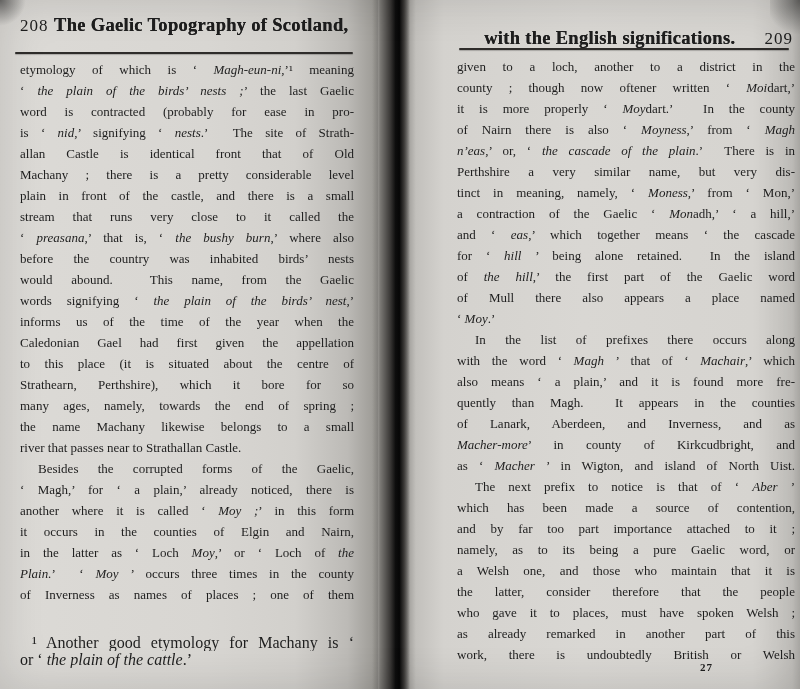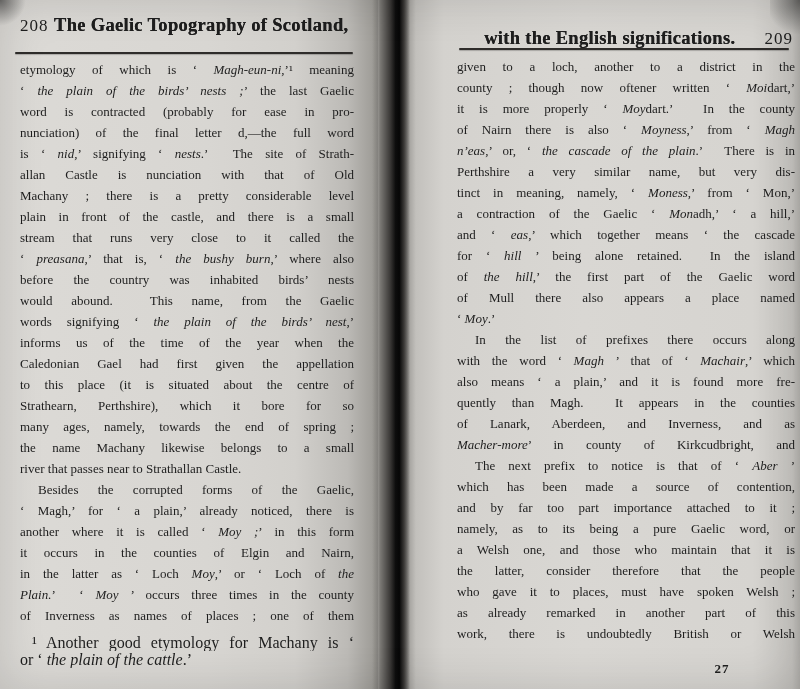--- a/index.html
+++ b/index.html
@@ -45,22 +45,22 @@
   .body{position:absolute;font-size:13px;line-height:21px;}
   .body-left{top:59px;left:20px;width:334px;}
   .body-right{top:56px;left:457px;width:338px;}
   .line{height:21px;overflow:hidden;text-align:justify;text-align-last:justify;}
   .line.end{text-align-last:left;}
   .line.indent{text-indent:18px;}
   .footnote{position:absolute;top:634px;left:20px;width:334px;
     font-size:16px;line-height:17px;}
   .footnote .line{height:17px;}
   .footnote .line.indent{text-indent:12px;}
-  .sig{position:absolute;top:661px;left:700px;width:44px;text-align:center;
-    font-size:13px;font-weight:bold;letter-spacing:1px;}
+  .sig{position:absolute;top:661px;left:700px;width:44px;text-align:left;
+    font-size:11px;font-weight:bold;letter-spacing:1px;}
   i{font-style:italic;}
 </style>
 </head>
 <body>
 
 <div class="scan">
 
   <div class="page-left"></div>
   <div class="page-right"></div>
   <div class="gutter"></div>
@@ -74,23 +74,22 @@
   <div class="header header-right">
     <span class="title">with the English significations.</span>
     <span class="pagenum">209</span>
   </div>
   <div class="rule rule-right"></div>
 
   <div class="body body-left">
       <div class="line">etymology of which is ‘ <i>Magh-eun-ni</i>,’¹ meaning</div>
       <div class="line">‘ <i>the plain of the birds’ nests ;</i>’ the last Gaelic</div>
       <div class="line">word is contracted (probably for ease in pro-</div>
-      <div class="line">nunciation) of the final letter d,—the full word</div>
       <div class="line">is ‘ <i>nid</i>,’ signifying ‘ <i>nests</i>.’&nbsp; The site of Strath-</div>
-      <div class="line">allan Castle is nunciation with that of Old</div>
+      <div class="line">allan Castle is identical front that of Old</div>
       <div class="line">Machany ; there is a pretty considerable level</div>
       <div class="line">plain in front of the castle, and there is a small</div>
       <div class="line">stream that runs very close to it called the</div>
       <div class="line">‘ <i>preasana</i>,’ that is, ‘ <i>the bushy burn</i>,’ where also</div>
       <div class="line">before the country was inhabited birds’ nests</div>
       <div class="line">would abound.&nbsp; This name, from the Gaelic</div>
       <div class="line">words signifying ‘ <i>the plain of the birds’ nest</i>,’</div>
       <div class="line">informs us of the time of the year when the</div>
       <div class="line">Caledonian Gael had first given the appellation</div>
       <div class="line">to this place (it is situated about the centre of</div>
@@ -125,20 +124,21 @@
       <div class="line">for ‘ <i>hill</i> ’ being alone retained.&nbsp; In the island</div>
       <div class="line">of <i>the hill</i>,’ the first part of the Gaelic word</div>
       <div class="line">of Mull there also appears a place named</div>
       <div class="line end">‘ <i>Moy</i>.’</div>
       <div class="line indent">In the list of prefixes there occurs along</div>
       <div class="line">with the word ‘ <i>Magh</i> ’ that of ‘ <i>Machair</i>,’ which</div>
       <div class="line">also means ‘ a plain,’ and it is found more fre-</div>
       <div class="line">quently than Magh.&nbsp; It appears in the counties</div>
       <div class="line">of Lanark, Aberdeen, and Inverness, and as</div>
       <div class="line"><i>Macher-more</i>’ in county of Kirkcudbright, and</div>
+      <div class="line">as ‘ <i>Macher</i> ’ in Wigton, and island of North Uist.</div>
       <div class="line indent">The next prefix to notice is that of ‘ <i>Aber</i> ’</div>
       <div class="line">which has been made a source of contention,</div>
       <div class="line">and by far too part importance attached to it ;</div>
       <div class="line">namely, as to its being a pure Gaelic word, or</div>
       <div class="line">a Welsh one, and those who maintain that it is</div>
       <div class="line">the latter, consider therefore that the people</div>
       <div class="line">who gave it to places, must have spoken Welsh ;</div>
       <div class="line">as already remarked in another part of this</div>
       <div class="line">work, there is undoubtedly British or Welsh</div>
     </div>

